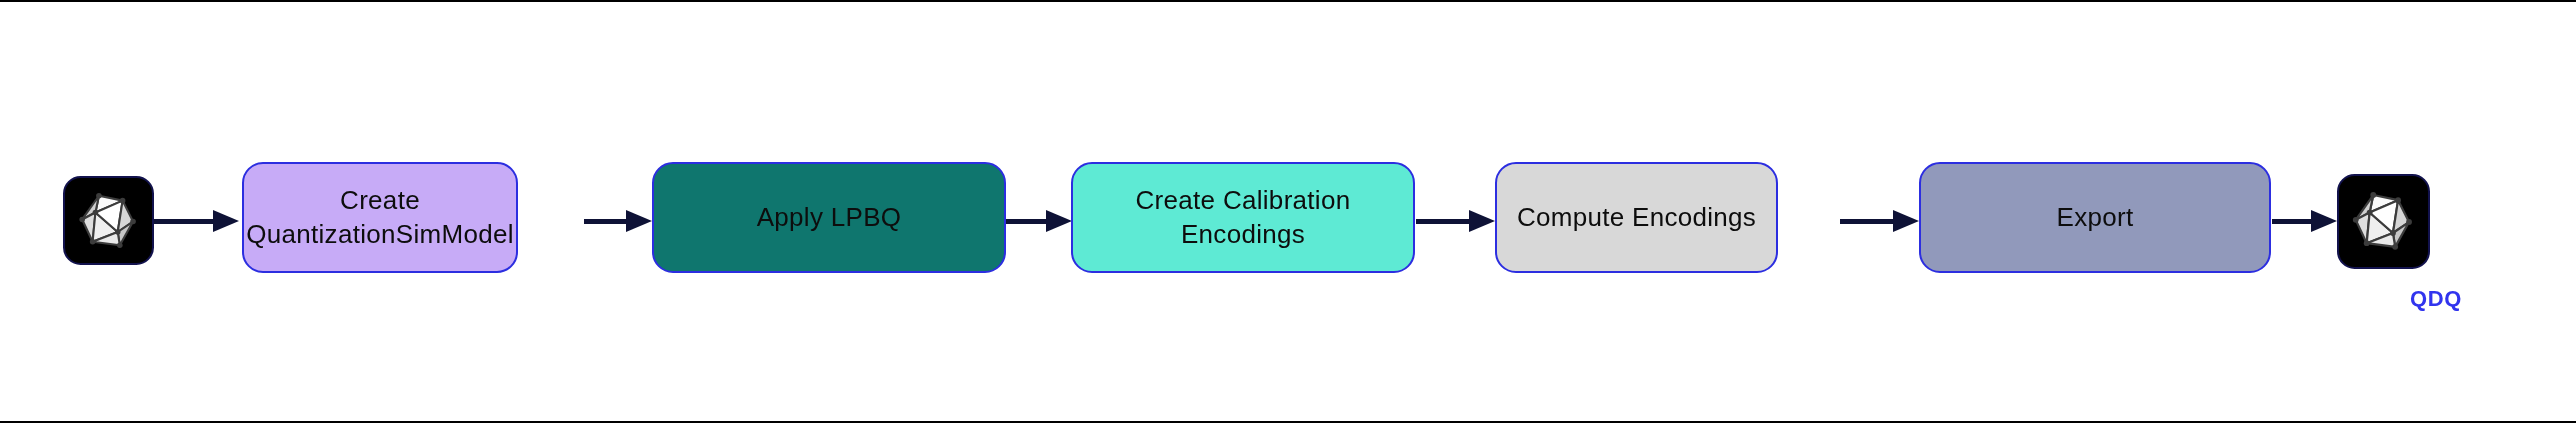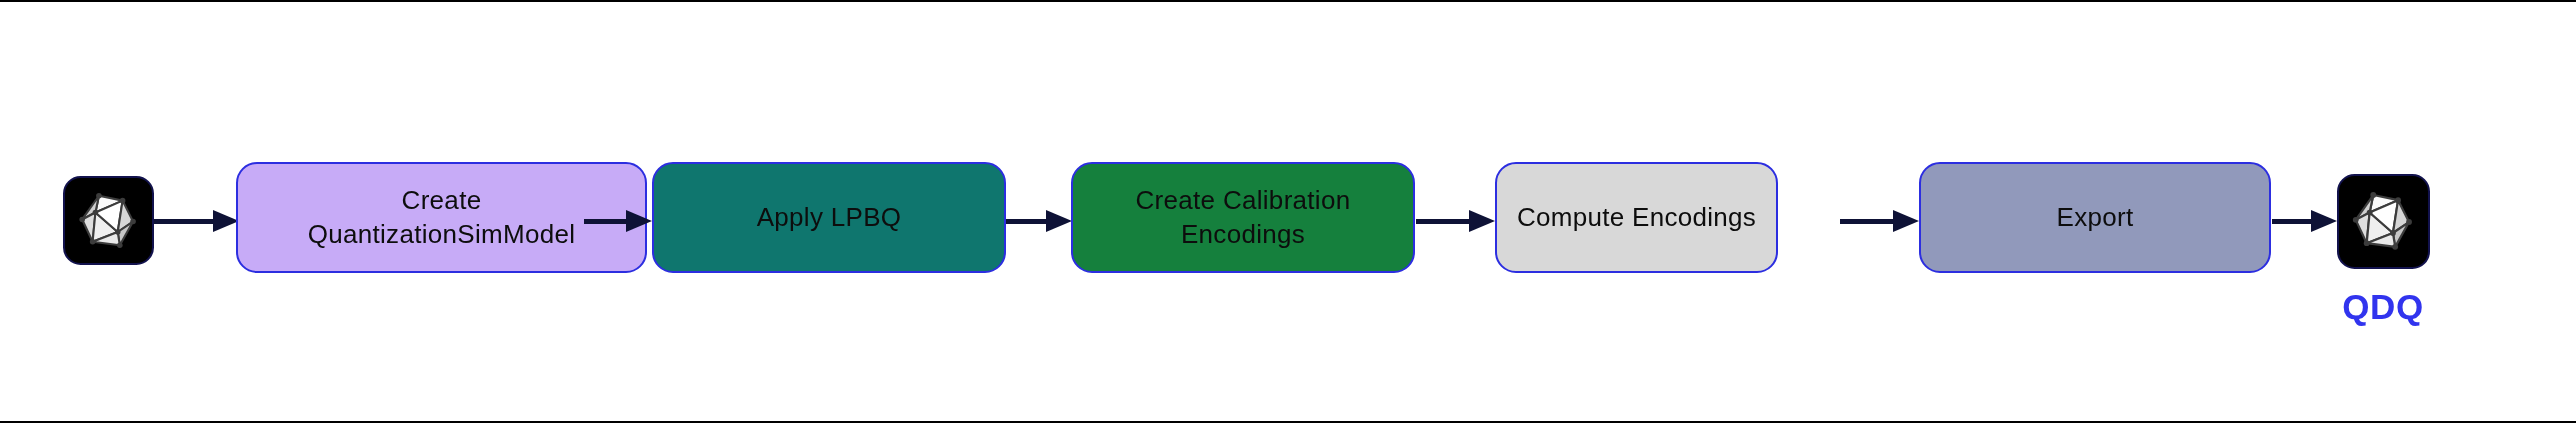--- a/index.html
+++ b/index.html
@@ -71,23 +71,23 @@
     border-top: 11.7px solid transparent;
     border-bottom: 11.7px solid transparent;
     border-left: 26px solid #0e1236;
   }
 
   .output-label {
     position: absolute;
     left: 2304px;
     top: 286px;
     width: 158px;
-    text-align: center;
+    text-align: right;
     color: #3134ee;
-    font-size: 35px;
+    font-size: 22px;
     font-weight: 700;
     line-height: 1.2;
     letter-spacing: 0.6px;
   }
 </style>
 </head>
 <body>
 
 <div class="canvas">
 
@@ -117,40 +117,40 @@
           <circle cx="63" cy="66" r="4"></circle>
       </g>
     </svg>
   </div>
 
   <div class="arrow">
     <div class="shaft" style="left:154px; width:61px;"></div>
     <div class="head" style="left:213px;"></div>
   </div>
 
-  <div class="flow-box" style="left: 236px; width: 411px; background-color: rgb(199, 171, 247);">
+  <div class="flow-box" style="left: 242px; width: 276px; background-color: rgb(199, 171, 247);">
     <div>Create</div>
     <div>QuantizationSimModel</div>
   </div>
 
   <div class="arrow">
     <div class="shaft" style="left:584px; width:44px;"></div>
     <div class="head" style="left:626px;"></div>
   </div>
 
   <div class="flow-box" style="left: 652px; width: 354px; background-color: #0f766e;">
     <div>Apply LPBQ</div>
   </div>
 
   <div class="arrow">
     <div class="shaft" style="left:1006px; width:42px;"></div>
     <div class="head" style="left:1046px;"></div>
   </div>
 
-  <div class="flow-box" style="left: 1071px; width: 344px; background-color: #15803d;">
+  <div class="flow-box" style="left: 1071px; width: 344px; background-color: #5eead4;">
     <div>Create Calibration</div>
     <div>Encodings</div>
   </div>
 
   <div class="arrow">
     <div class="shaft" style="left:1416px; width:55px;"></div>
     <div class="head" style="left:1469px;"></div>
   </div>
 
   <div class="flow-box" style="left: 1495px; width: 283px; background-color: rgb(216, 216, 216);">

